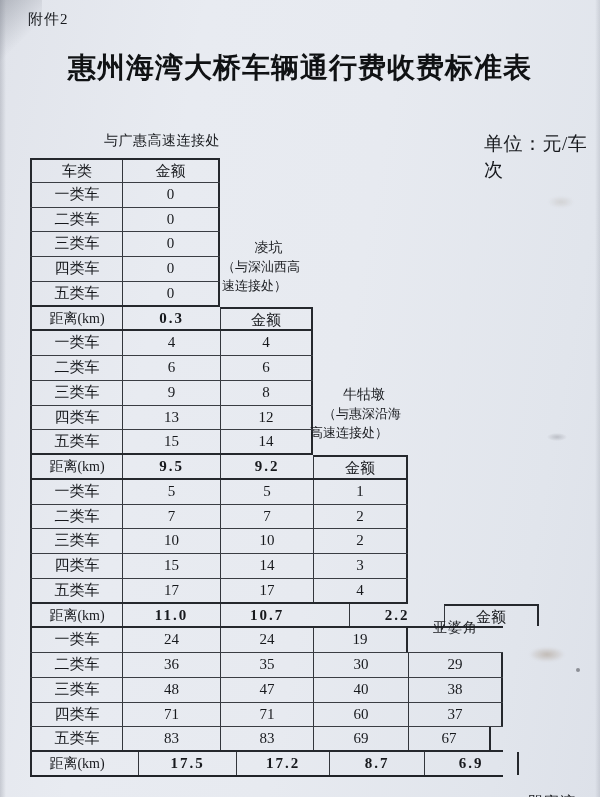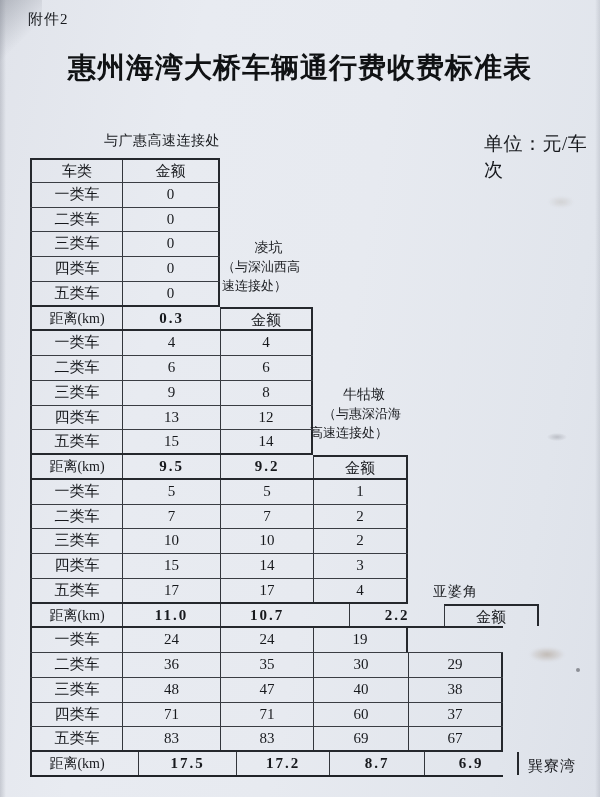--- a/index.html
+++ b/index.html
@@ -42,21 +42,21 @@
   }
   .tcell.cfirst{border-left:2px solid #25282d;}
   .tcell.clast{border-right:2px solid #25282d;}
   .tcell.newcol{border-top:2px solid #25282d;}
   .tcell.bold{font-weight:bold;letter-spacing:2px;}
   .tcell.distlabel{font-size:14px;}
   
   .station{position:absolute;font-size:13px;line-height:19px;color:#1a1c20;}
   .station .s-name{font-size:14px;text-align:center;}
   .station .s-line{text-align:left;}
-  .station-single{position:absolute;font-size:14px;letter-spacing:1px;color:#1a1c20;}
+  .station-single{position:absolute;font-size:14px;letter-spacing:1px;color:#1a1c20;margin-top:36px;}
   
   .artifact{position:absolute;pointer-events:none;}
   .corner-tl{left:0;top:0;width:42px;height:72px;
     background:linear-gradient(135deg,rgba(108,113,124,.40),rgba(108,113,124,0) 55%);}
   .edge-left{left:0;top:0;width:6px;height:797px;
     background:linear-gradient(to right,rgba(115,120,132,.28),rgba(115,120,132,0));}
   .edge-right{right:0;top:0;width:5px;height:797px;
     background:linear-gradient(to left,rgba(115,120,132,.20),rgba(115,120,132,0));}
   .stain-a{left:529px;top:647px;width:36px;height:15px;border-radius:50%;
     background:radial-gradient(ellipse at center,rgba(150,128,104,.42),rgba(150,128,104,0) 70%);
@@ -206,21 +206,21 @@
         <div class="tcell" style="width: 98px; line-height: 23.76px;">71</div>
         <div class="tcell" style="width: 93px; line-height: 23.76px;">71</div>
         <div class="tcell" style="width: 95px; line-height: 23.76px;">60</div>
         <div class="tcell clast" style="width: 95px; line-height: 23.76px;">37</div>
       </div>
       <div class="trow thickb" style="left: 30px; top: 727.48px; height: 24.76px; width: 473px;">
         <div class="tcell cfirst" style="width: 92px; line-height: 23.76px;">五类车</div>
         <div class="tcell" style="width: 98px; line-height: 23.76px;">83</div>
         <div class="tcell" style="width: 93px; line-height: 23.76px;">83</div>
         <div class="tcell" style="width: 95px; line-height: 23.76px;">69</div>
-        <div class="tcell clast" style="width: 95px; line-height: 23.76px;">67</div>
+        <div class="tcell clast" style="width: 83px; line-height: 23.76px;">67</div>
       </div>
       <div class="trow outerb" style="left: 30px; top: 752.24px; height: 24.76px; width: 473px;">
         <div class="tcell cfirst distlabel" style="width: 92px; line-height: 23.76px;">距离(km)</div>
         <div class="tcell bold" style="width: 98px; line-height: 23.76px; margin-left: 16px;">17.5</div>
         <div class="tcell bold" style="width: 93px; line-height: 23.76px;">17.2</div>
         <div class="tcell bold" style="width: 95px; line-height: 23.76px;">8.7</div>
         <div class="tcell clast bold" style="width: 95px; line-height: 23.76px;">6.9</div>
       </div>
     </div>
 

